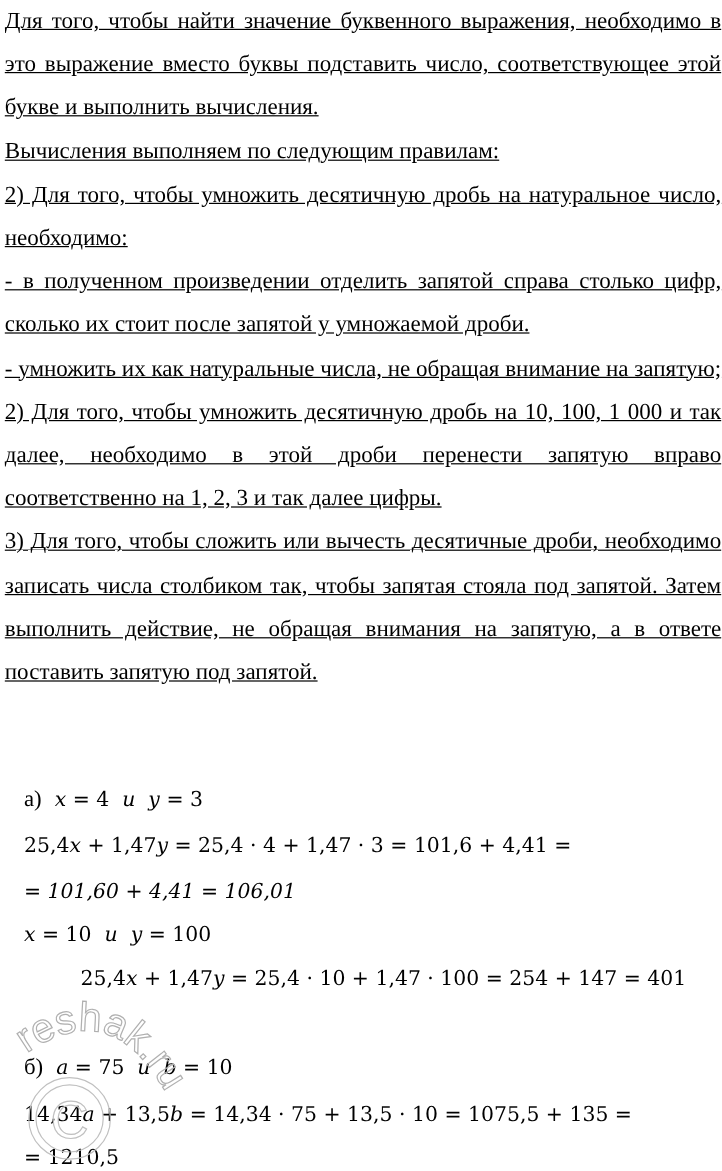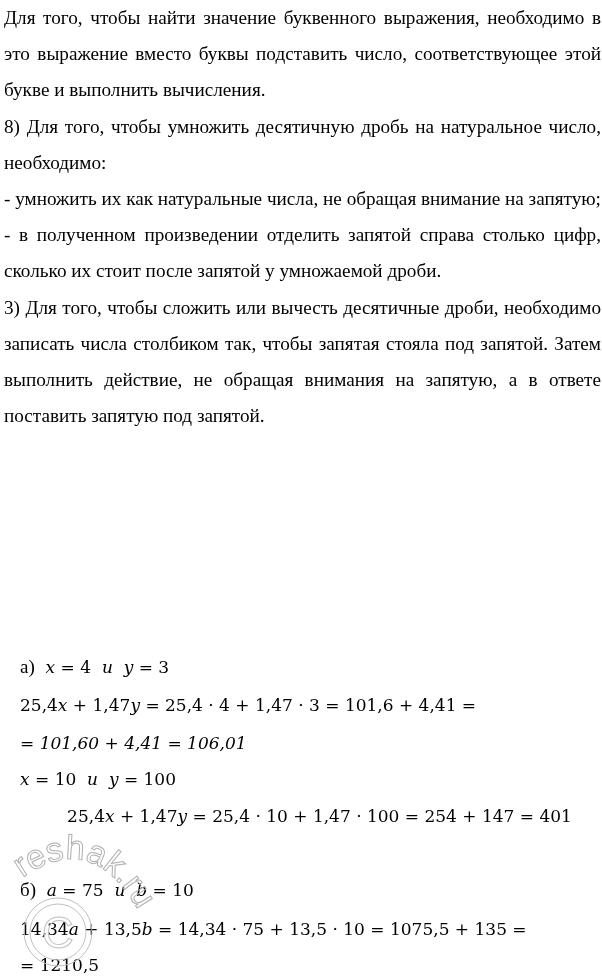--- a/index.html
+++ b/index.html
@@ -25,20 +25,21 @@
       left: 4px;
       top: 0px;
       width: 597px;
       font-family: "Liberation Serif", serif;
       font-size: 19.2px;
       line-height: 36.2px;
       text-align: justify;
     }
     .prose p {
       margin: 0;
+      text-decoration: underline;
     }
     .math {
       position: absolute;
       left: 20px;
       width: 599px;
       font-family: "DejaVu Serif", serif;
       font-size: 17px;
       line-height: 20px;
       white-space: nowrap;
     }
@@ -58,23 +59,25 @@
       pointer-events: none;
     }
   </style>
 </head>
 <body>
 
 <div class="page">
 
   <div class="prose">
     <p>Для того, чтобы найти значение буквенного выражения, необходимо в это выражение вместо буквы подставить число, соответствующее этой букве и выполнить вычисления.</p>
-    <p>8) Для того, чтобы умножить десятичную дробь на натуральное число, необходимо:</p>
+    <p>Вычисления выполняем по следующим правилам:</p>
+    <p>2) Для того, чтобы умножить десятичную дробь на натуральное число, необходимо:</p>
+    <p>- в полученном произведении отделить запятой справа столько цифр, сколько их стоит после запятой у умножаемой дроби.</p>
     <p>- умножить их как натуральные числа, не обращая внимание на запятую;</p>
-    <p>- в полученном произведении отделить запятой справа столько цифр, сколько их стоит после запятой у умножаемой дроби.</p>
+    <p>2) Для того, чтобы умножить десятичную дробь на 10, 100, 1 000 и так далее, необходимо в этой дроби перенести запятую вправо соответственно на 1, 2, 3 и так далее цифры.</p>
     <p>3) Для того, чтобы сложить или вычесть десятичные дроби, необходимо записать числа столбиком так, чтобы запятая стояла под запятой. Затем выполнить действие, не обращая внимания на запятую, а в ответе поставить запятую под запятой.</p>
   </div>
 
   <div class="math" style="top:657px;">
     <span class="lbl">а)</span>&nbsp;
     <span class="v">x</span> = <span>4</span>&nbsp;
     <span class="v">и</span>&nbsp;
     <span class="v">y</span> = <span>3</span>
   </div>
 

